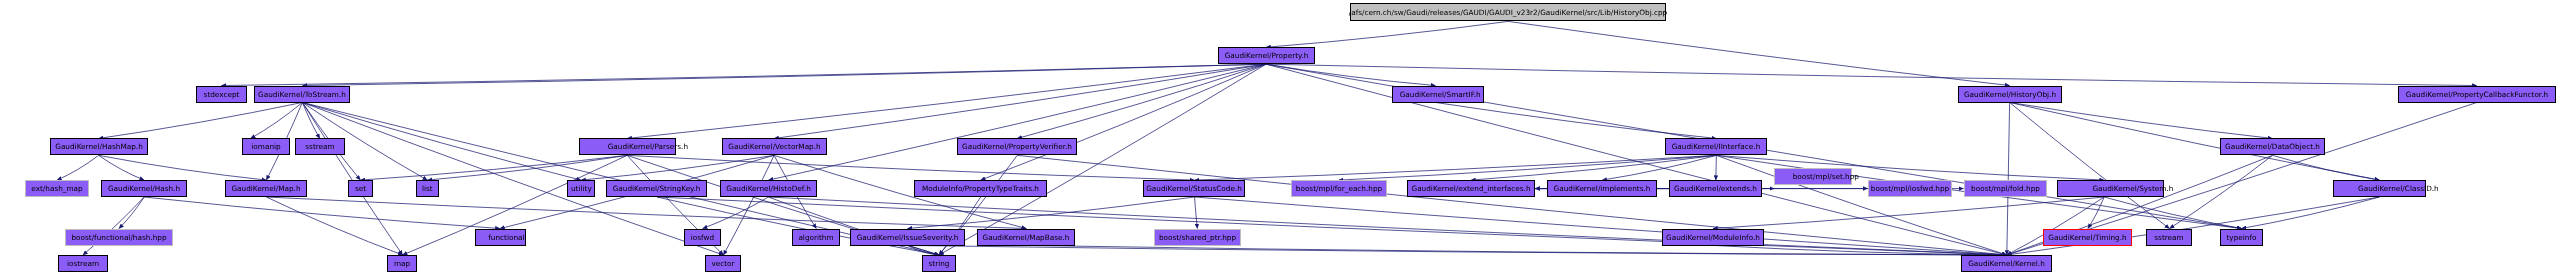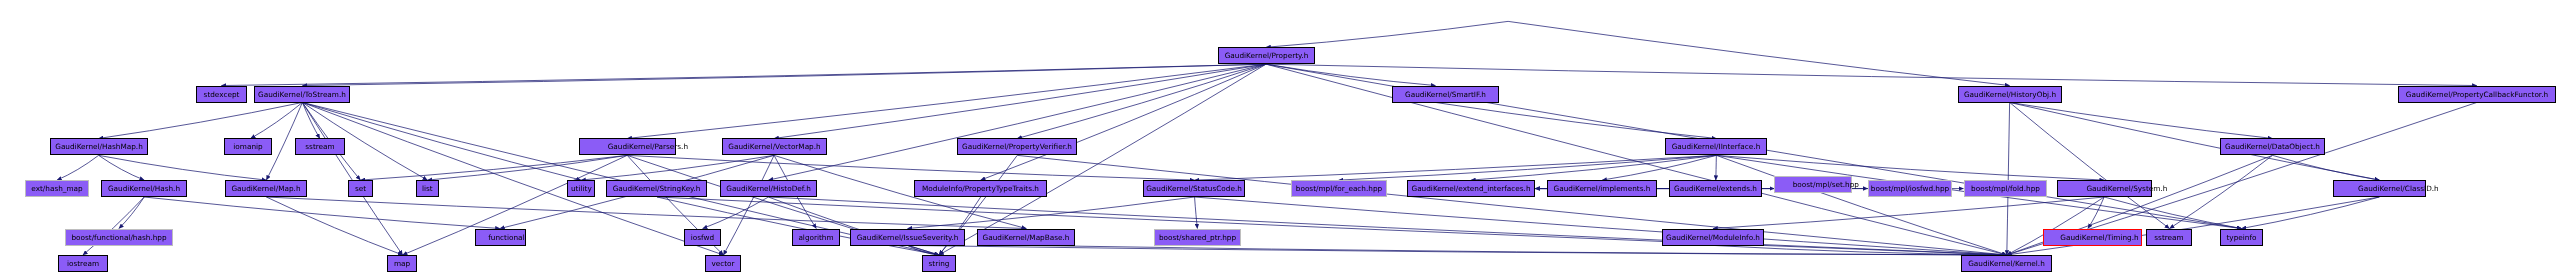--- a/index.html
+++ b/index.html
@@ -113,42 +113,45 @@
         <path d="M4037,276 Q4132,304 4227,320" fill="none" stroke="#191970" stroke-width="1.3" marker-end="url(#arrow)"></path>
         <path d="M4037,276 Q3945.5,347 3854,406" fill="none" stroke="#191970" stroke-width="1.3" marker-end="url(#arrow)"></path>
         <path d="M4037,276 Q3801,370.5 3565,453" fill="none" stroke="#191970" stroke-width="1.3" marker-end="url(#arrow)"></path>
         <path d="M1612,436 Q1640,450.5 1668,453" fill="none" stroke="#191970" stroke-width="1.3" marker-end="url(#arrow)"></path>
         <path d="M1612,436 Q2588.5,450.5 3565,453" fill="none" stroke="#191970" stroke-width="1.3" marker-end="url(#arrow)"></path>
         <path d="M1823,436 Q2694,450.5 3565,453" fill="none" stroke="#191970" stroke-width="1.3" marker-end="url(#arrow)"></path>
         <path d="M3043,436 Q3304,450.5 3565,453" fill="none" stroke="#191970" stroke-width="1.3" marker-end="url(#arrow)"></path>
       </g>
   </svg>
 
+<div class="node title" style="left: 1350px; top: 3.4px; width: 316px; height: 18px;">
+      <span>/afs/cern.ch/sw/Gaudi/releases/GAUDI/GAUDI_v23r2/GaudiKernel/src/Lib/HistoryObj.cpp</span>
+    </div>
     <div class="node normal" style="left: 1218px; top: 47px; width: 97px;">
       <span>GaudiKernel/Property.h</span>
     </div>
     <div class="node normal" style="left: 196px; top: 86px; width: 51px;">
       <span>stdexcept</span>
     </div>
     <div class="node normal" style="left: 254px; top: 86px; width: 96px;">
       <span>GaudiKernel/ToStream.h</span>
     </div>
-    <div class="node normal" style="left: 1392px; top: 86px; width: 107px;">
+    <div class="node normal" style="left: 1392px; top: 86px; width: 92px; justify-content: flex-end;">
       <span>GaudiKernel/SmartIF.h</span>
     </div>
     <div class="node bold" style="left: 1958px; top: 86px; width: 104px;">
       <span>GaudiKernel/HistoryObj.h</span>
     </div>
     <div class="node normal" style="left: 2398px; top: 86px; width: 158px;">
       <span>GaudiKernel/PropertyCallbackFunctor.h</span>
     </div>
     <div class="node normal" style="left: 50px; top: 138px; width: 98px;">
       <span>GaudiKernel/HashMap.h</span>
     </div>
-    <div class="node normal" style="left: 224px; top: 138px; width: 48px;">
+    <div class="node normal" style="left: 242px; top: 138px; width: 48px;">
       <span>iomanip</span>
     </div>
     <div class="node normal" style="left: 295px; top: 138px; width: 50px;">
       <span>sstream</span>
     </div>
     <div class="node normal" style="left: 579px; top: 138px; width: 97px; padding-left: 43px;">
       <span>GaudiKernel/Parsers.h</span>
     </div>
     <div class="node bold" style="left: 722px; top: 138px; width: 105px;">
       <span>GaudiKernel/VectorMap.h</span>
@@ -197,30 +200,30 @@
     </div>
     <div class="node bold" style="left: 1407px; top: 180px; width: 128px;">
       <span>GaudiKernel/extend_interfaces.h</span>
     </div>
     <div class="node bold" style="left: 1547px; top: 180px; width: 110px;">
       <span>GaudiKernel/implements.h</span>
     </div>
     <div class="node bold" style="left: 1669px; top: 180px; width: 93px;">
       <span>GaudiKernel/extends.h</span>
     </div>
-    <div class="node muted" style="left: 1774px; top: 176px; width: 78px; padding-left: 28px;">
+    <div class="node muted" style="left: 1774px; top: 168px; width: 78px; padding-left: 28px;">
       <span>boost/mpl/set.hpp</span>
     </div>
     <div class="node muted" style="left: 1868px; top: 180px; width: 84px;">
       <span>boost/mpl/iosfwd.hpp</span>
     </div>
     <div class="node muted" style="left: 1964px; top: 180px; width: 83px;">
       <span>boost/mpl/fold.hpp</span>
     </div>
-    <div class="node bold" style="left: 2057px; top: 180px; width: 95px; padding-left: 47px;">
+    <div class="node bold" style="left: 2057px; top: 180px; width: 107px; padding-left: 47px;">
       <span>GaudiKernel/System.h</span>
     </div>
     <div class="node bold" style="left: 2333px; top: 180px; width: 93px; padding-left: 40px;">
       <span>GaudiKernel/ClassID.h</span>
     </div>
     <div class="node muted" style="left: 65px; top: 229px; width: 108px;">
       <span>boost/functional/hash.hpp</span>
     </div>
     <div class="node bold" style="left: 475px; top: 229px; width: 51px; padding-left: 14px;">
       <span>functional</span>
@@ -236,21 +239,21 @@
     </div>
     <div class="node bold" style="left: 977px; top: 229px; width: 98px;">
       <span>GaudiKernel/MapBase.h</span>
     </div>
     <div class="node muted" style="left: 1154px; top: 229px; width: 87px;">
       <span>boost/shared_ptr.hpp</span>
     </div>
     <div class="node bold" style="left: 1662px; top: 229px; width: 102px;">
       <span>GaudiKernel/ModuleInfo.h</span>
     </div>
-    <div class="node red" style="left: 2043px; top: 229px; width: 99px; justify-content: flex-end;">
+    <div class="node red" style="left: 2043px; top: 229px; width: 89px;">
       <span>GaudiKernel/Timing.h</span>
     </div>
     <div class="node bold" style="left: 2146px; top: 229px; width: 46px;">
       <span>sstream</span>
     </div>
     <div class="node bold" style="left: 2220px; top: 229px; width: 43px;">
       <span>typeinfo</span>
     </div>
     <div class="node bold" style="left: 58px; top: 255px; width: 50px;">
       <span>iostream</span>

